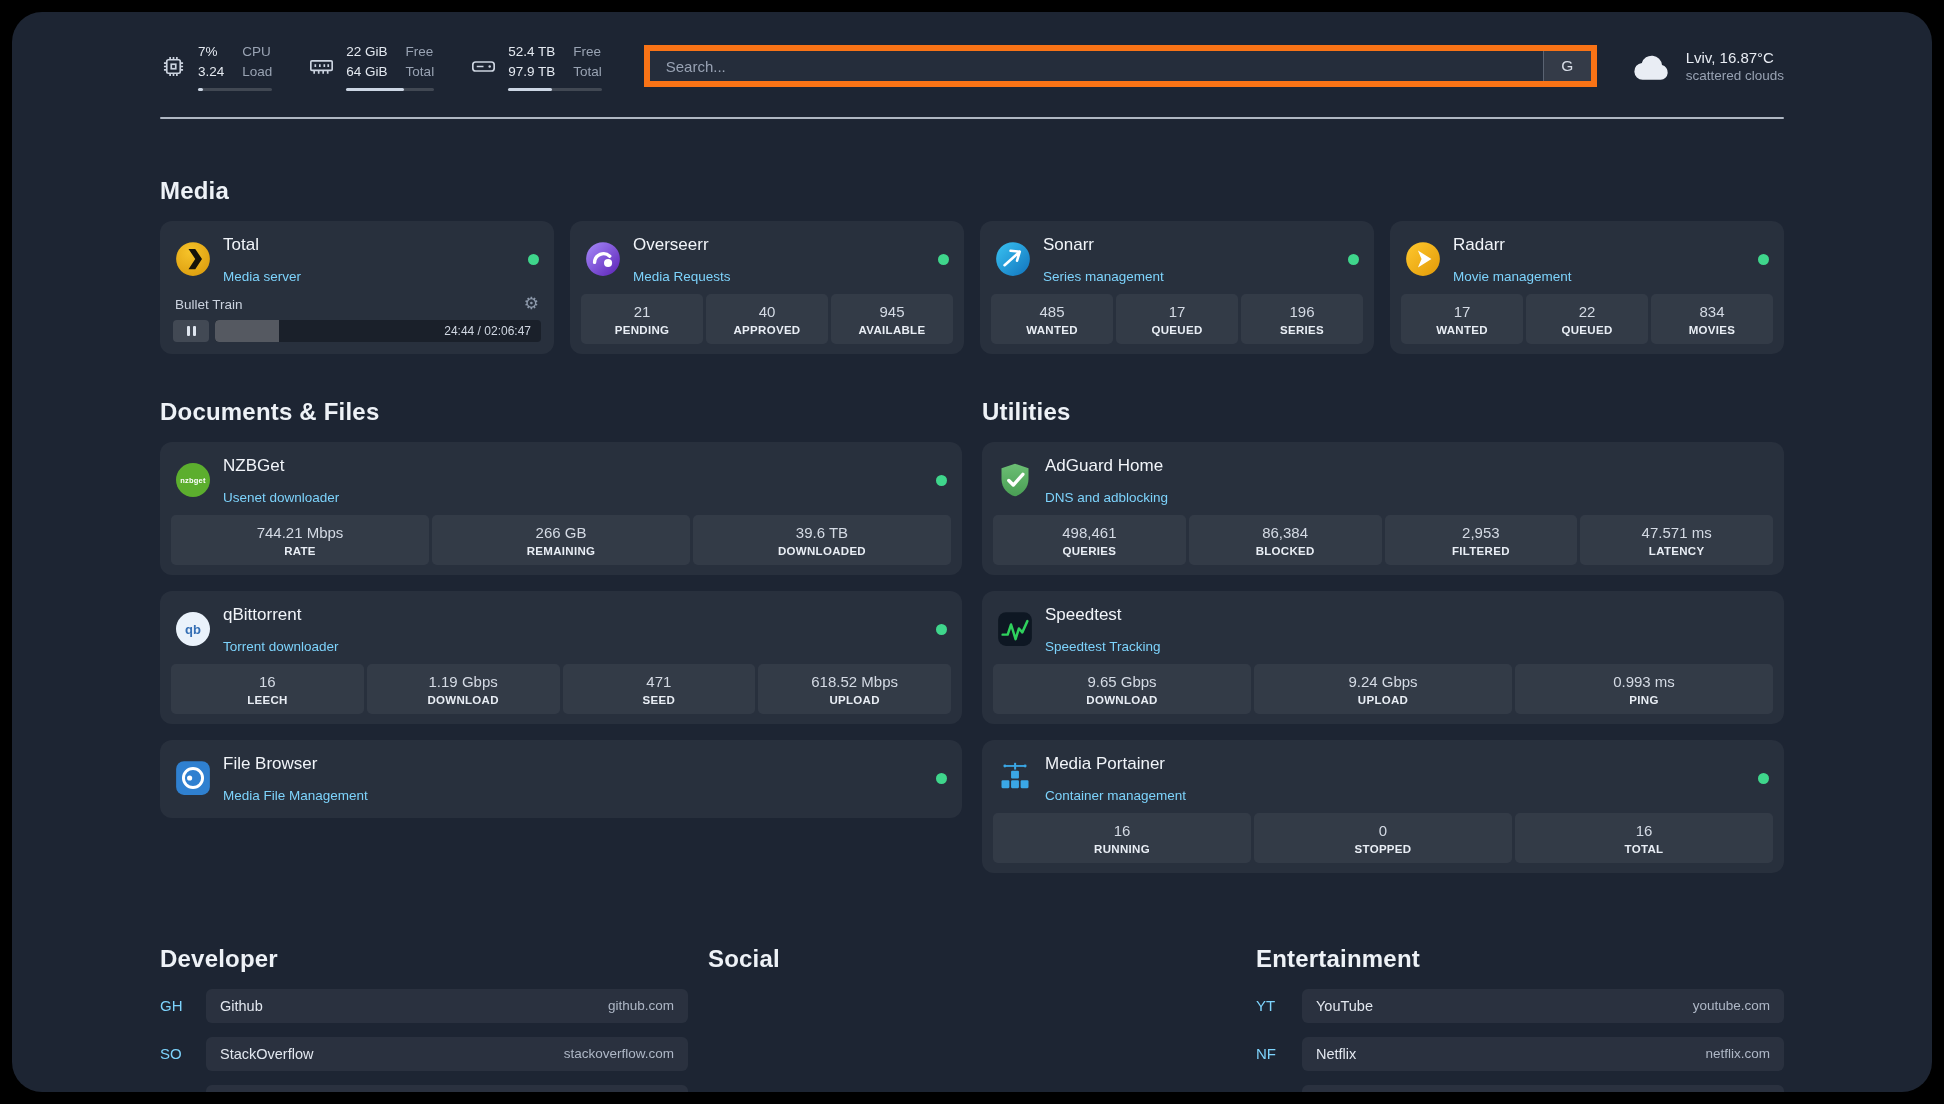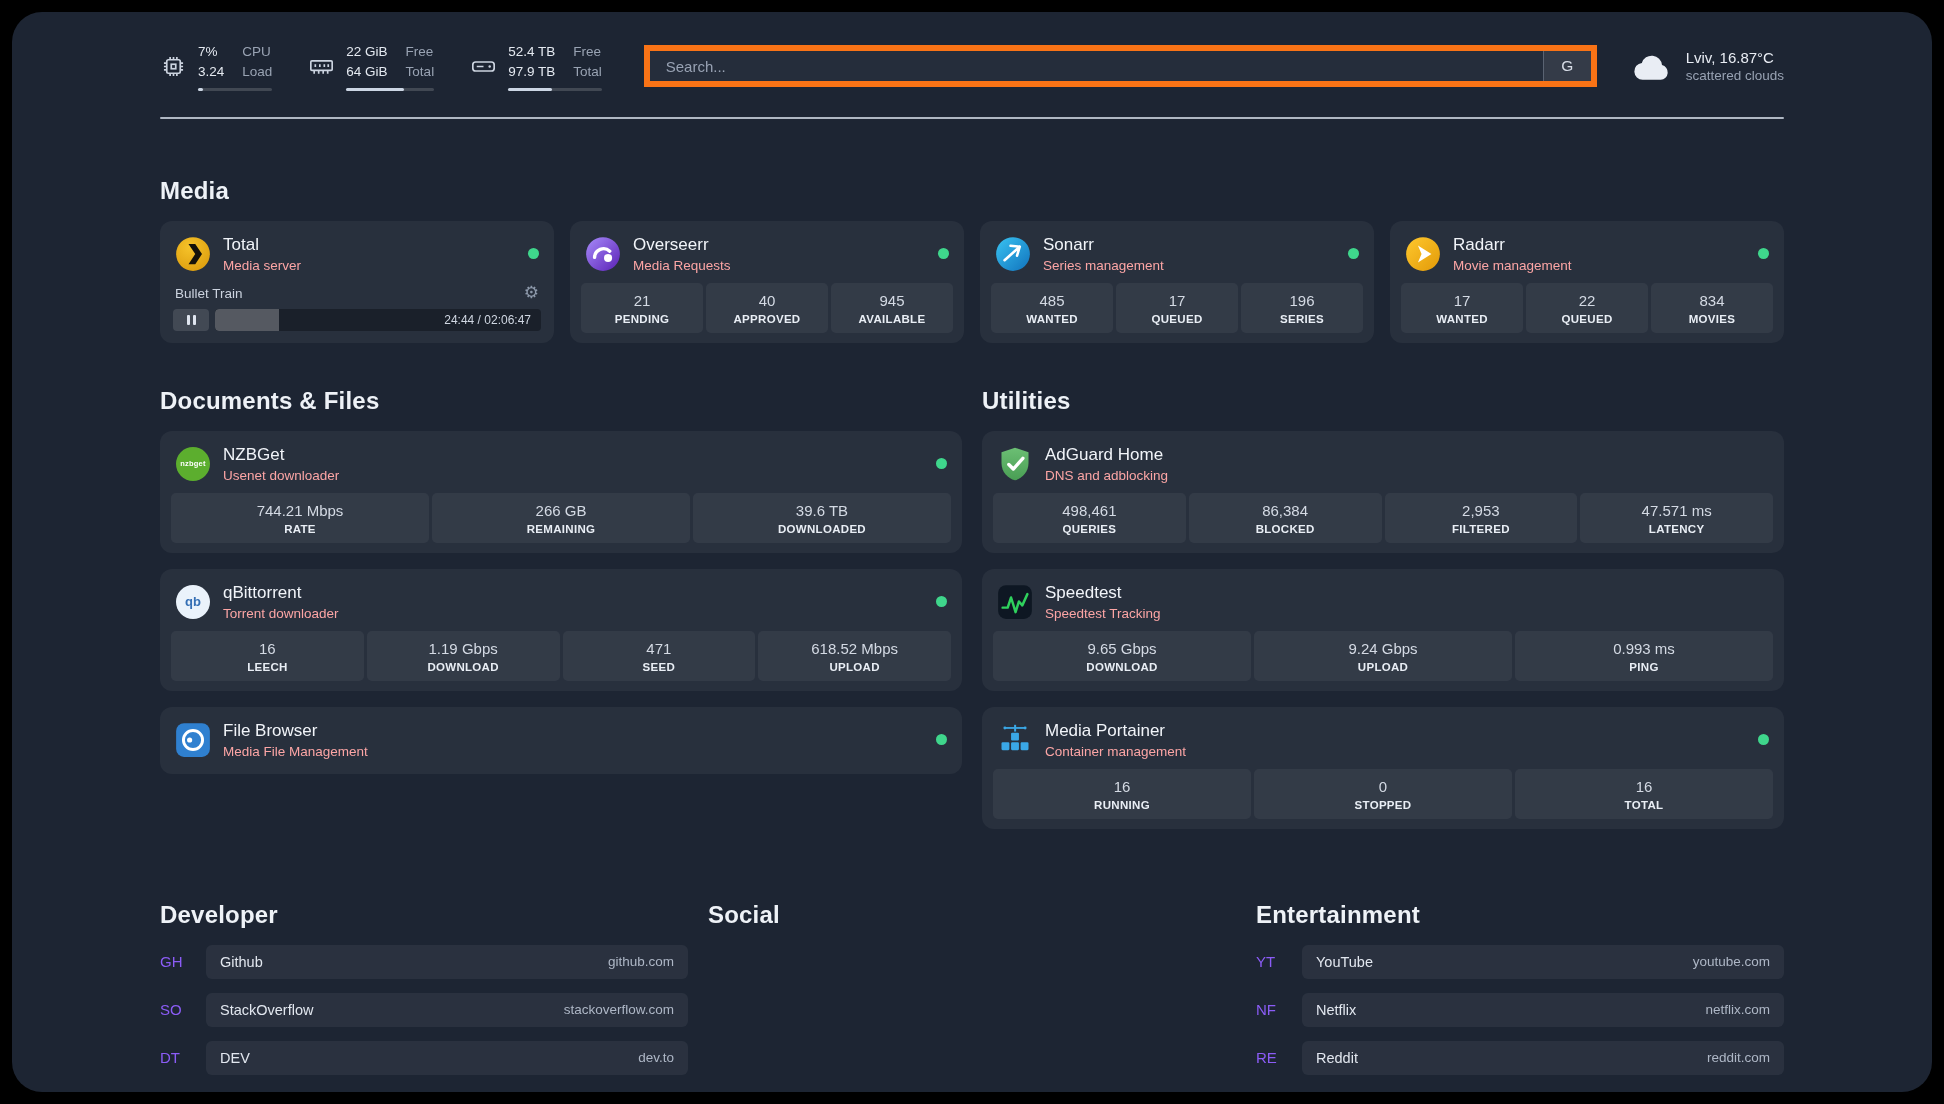--- a/index.html
+++ b/index.html
@@ -43,21 +43,21 @@
   
   .card{background:rgba(255,255,255,0.05);border-radius:12px;padding:10px 11px;cursor:pointer}
   .card-head{display:flex;align-items:center;gap:12px;padding:4px 4px 10px}
   .card-head.no-stats{padding-bottom:5px}
   .svc-icon{width:36px;height:36px;flex:0 0 36px;display:flex;align-items:center;justify-content:center}
   .svc-icon svg{width:100%;height:100%}
   .txt-logo{width:34px;height:34px;border-radius:50%;display:flex;align-items:center;justify-content:center;font-weight:700}
   .txt-logo.nzbget{background:#5cae2e;color:#fff;font-size:7.5px;letter-spacing:.2px}
   .txt-logo.qb{background:#eaf2fb;color:#356fb5;font-size:13px}
   .svc-name{font-size:17px;color:#f1f4f9;font-weight:500}
-  .svc-desc{font-size:13.5px;color:#fca5a5;margin-top:3px}
+  .svc-desc{font-size:13.5px;color:#7dd3fc;margin-top:14px}
   .dot{width:11px;height:11px;border-radius:50%;background:var(--status,#3fd68c);margin-left:auto;flex:0 0 11px}
   .stats{display:flex;gap:3px}
   .stat{flex:1;background:rgba(255,255,255,0.055);border-radius:5px;text-align:center;padding:9px 2px 8px}
   .stat-val{font-size:15px;color:#d4dae4}
   .stat-lab{font-size:11.5px;font-weight:700;color:#e9eef5;margin-top:4px;letter-spacing:.3px}
 
   
   .player{padding:0 2px 2px}
   .player-title-row{display:flex;align-items:flex-end;justify-content:space-between;padding:1px 2px 8px}
   .player-title{font-size:13.5px;color:#ccd3df}
@@ -66,21 +66,21 @@
   .pause-btn{width:36px;height:22px;background:rgba(255,255,255,0.12);border:none;border-radius:4px;display:flex;align-items:center;justify-content:center;gap:3px;cursor:pointer;flex:0 0 36px}
   .pause-btn span{width:3px;height:10px;background:#e0e6ef;border-radius:1px;display:block}
   .track{flex:1;height:22px;background:rgba(11,15,24,0.5);border-radius:4px;position:relative;overflow:hidden}
   .track-fill{position:absolute;left:0;top:0;bottom:0;background:rgba(255,255,255,0.26);border-radius:4px 0 0 4px}
   .track-time{position:absolute;right:10px;top:50%;transform:translateY(-50%);font-size:12px;color:#d0d7e2;white-space:nowrap}
 
   
   .bookmarks{display:grid;grid-template-columns:1fr 1fr 1fr;gap:20px;margin-top:72px}
   .bm-rows{display:flex;flex-direction:column;gap:14px;margin-top:4px}
   .bm-row{display:flex;align-items:center}
-  .bm-abbr{width:46px;font-size:15px;color:#8b5cf6;flex:0 0 46px}
+  .bm-abbr{width:46px;font-size:15px;color:#7dd3fc;flex:0 0 46px}
   .bm-pill{flex:1;height:34px;background:rgba(255,255,255,0.06);border-radius:6px;display:flex;align-items:center;padding:0 14px;text-decoration:none;cursor:pointer}
   .bm-name{font-size:14.5px;color:#e2e7ef}
   .bm-url{margin-left:auto;font-size:13.5px;color:#aeb7c6}
 </style>
 </head>
 <body>
 
 <div class="page">
   <div class="container">
 

